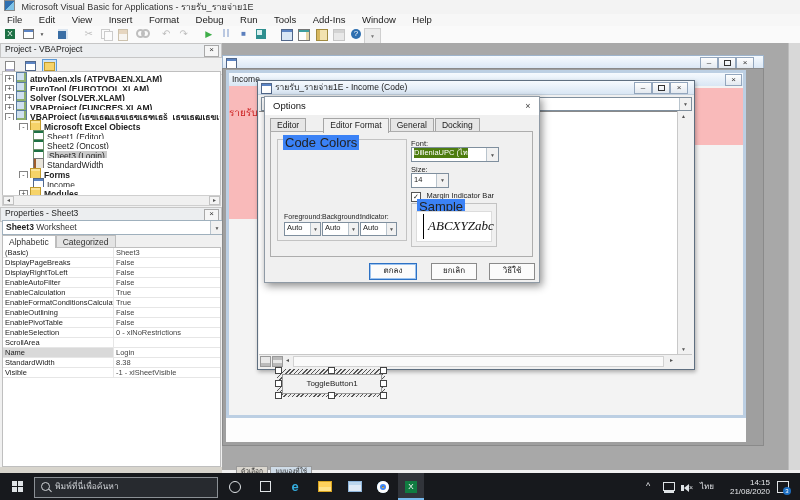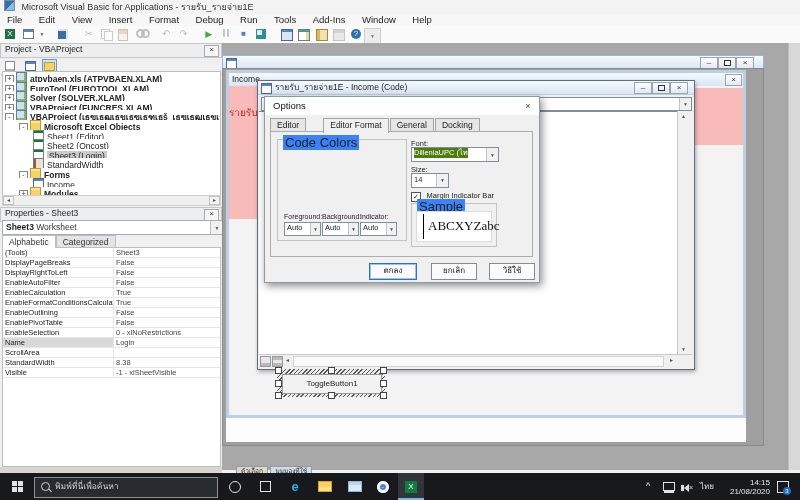--- a/index.html
+++ b/index.html
@@ -183,21 +183,21 @@
     <div class="abs" id="objcombo">
       <span class="b" style="font-weight:bold;">Sheet3</span>
       <span style="color:#333;">Worksheet</span>
       <span class="cmbarr">▼</span>
     </div>
     <div class="abs" style="left:2px;top:28px;white-space:nowrap;">
       <span class="ptab on">Alphabetic</span><span class="ptab">Categorized</span>
     </div>
     <div class="abs" id="pgrid">
       <div class="prow">
-          <span class="pname">(Tools)</span>
+          <span class="pname">(Basic)</span>
           <span class="pval">Sheet3</span>
         </div>
       <div class="prow">
           <span class="pname">DisplayPageBreaks</span>
           <span class="pval">False</span>
         </div>
       <div class="prow">
           <span class="pname">DisplayRightToLeft</span>
           <span class="pval">False</span>
         </div>
@@ -219,26 +219,26 @@
         </div>
       <div class="prow">
           <span class="pname">EnablePivotTable</span>
           <span class="pval">False</span>
         </div>
       <div class="prow">
           <span class="pname">EnableSelection</span>
           <span class="pval">0 - xlNoRestrictions</span>
         </div>
       <div class="prow">
+          <span class="pname">ScrollArea</span>
+          <span class="pval"></span>
+        </div>
+      <div class="prow">
           <span class="pname hl">Name</span>
           <span class="pval">Login</span>
-        </div>
-      <div class="prow">
-          <span class="pname">ScrollArea</span>
-          <span class="pval"></span>
         </div>
       <div class="prow">
           <span class="pname">StandardWidth</span>
           <span class="pval">8.38</span>
         </div>
       <div class="prow">
           <span class="pname">Visible</span>
           <span class="pval">-1 - xlSheetVisible</span>
         </div>
     </div>
@@ -360,21 +360,21 @@
       <span class="cmbarr" style="width:11px;">▼</span>
     </div>
     <div style="position:absolute;left:146px;top:93px;">
       <span style="display:inline-block;width:8px;height:8px;background:#fff;border:1px solid #555;font-size:7px;line-height:8px;text-align:center;vertical-align:-1px;">✓</span>
       <span style="font-size:7.5px;margin-left:3px;">Margin Indicator Bar</span>
     </div>
     <div class="grp" style="left:146px;top:106px;width:84px;height:42px;">
       <span class="legend">Sample</span>
       <div style="position:absolute;left:4px;top:7px;right:4px;bottom:4px;background:#fff;border:1px solid #dcdcdc;">
         <span style="position:absolute;left:6px;top:2px;bottom:2px;width:1px;background:#000;"></span>
-        <span style="position:absolute;left:11px;top:6px;font-family:'Liberation Serif',serif;font-size:13px;color:#111;">ABCXYZabc</span>
+        <span style="position:absolute;left:11px;top:6px;font-family:'Liberation Serif',serif;font-size:13px;color:#111;font-style:italic;">ABCXYZabc</span>
       </div>
     </div>
 
     <div class="dbtn focus" style="left:104px;top:166px;width:46px;">ตกลง</div>
     <div class="dbtn" style="left:166px;top:166px;width:44px;">ยกเลิก</div>
     <div class="dbtn" style="left:224px;top:166px;width:44px;">วิธีใช้</div>
   </div>
 
   <div class="abs" style="left:236px;top:465px;height:10px;white-space:nowrap;z-index:5;">
     <span style="display:inline-block;height:8px;background:#dbd7cf;border:1px solid #9a9a9a;font-size:6.5px;line-height:8px;padding:0 4px;color:#333;">ตัวเลือก</span>

